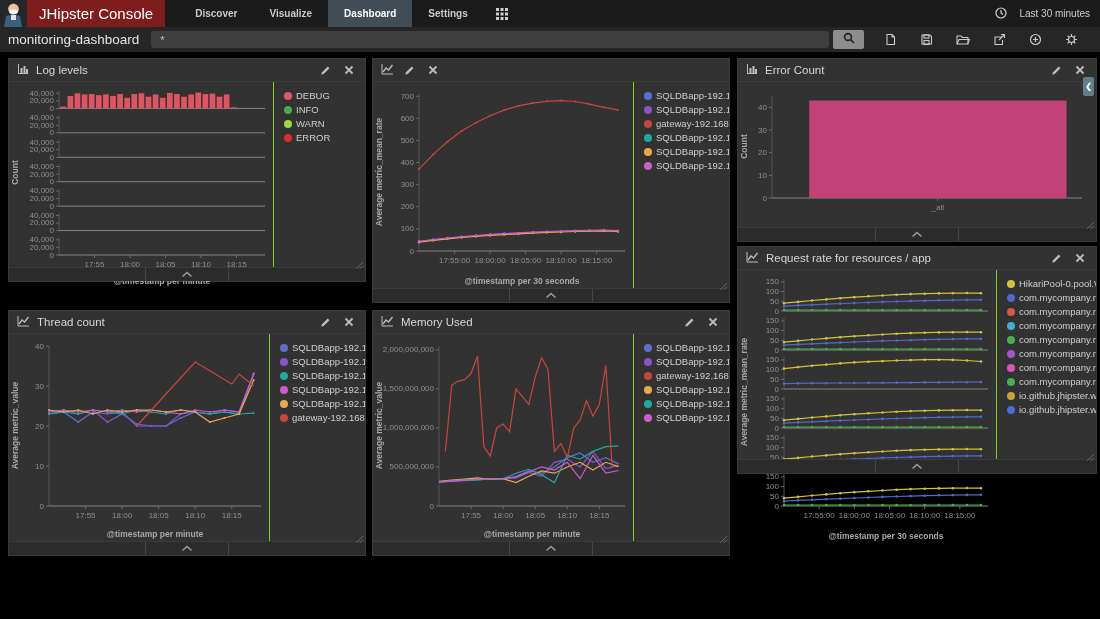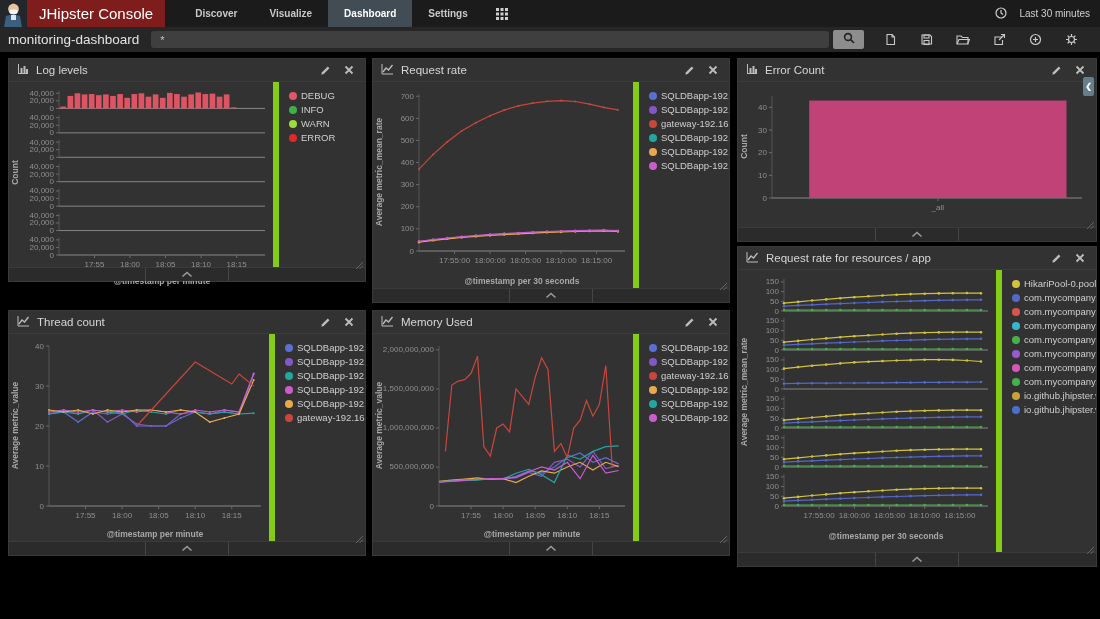--- a/index.html
+++ b/index.html
@@ -22,28 +22,28 @@
   .dash-title { color:#e3e3e3; font-size:13.5px; margin-right:12px; white-space:nowrap; }
   .query-input { flex:1; height:17px; background:#3f3f3f; border:none; border-radius:3px; color:#c5c5c5; font-size:11px; padding:0 9px; outline:none; font-family:"Liberation Sans",sans-serif; }
   .search-btn { width:31px; height:19px; background:#8d8d8d; border:none; border-radius:2px; margin-left:4px; display:flex; align-items:center; justify-content:center; cursor:pointer; }
   .tool-icons { display:flex; gap:23px; margin:0 14px 0 20px; }
   .tool-icon { background:none; border:none; cursor:pointer; display:flex; align-items:center; }
   
   .panel { position:absolute; background:#323232; border:1px solid #3a3a3a; }
   .p-log    { left:8px;   top:58px;  width:358px; height:224px; }
   .p-req    { left:372px; top:58px;  width:358px; height:245px; }
   .p-err    { left:737px; top:58px;  width:360px; height:184px; }
-  .p-res    { left:737px; top:246px; width:360px; height:321px; }
+  .p-res    { left:737px; top:246px; width:360px; height:228px; }
   .p-thread { left:8px;   top:310px; width:358px; height:246px; }
   .p-mem    { left:372px; top:310px; width:358px; height:246px; }
   .panel-header { position:absolute; left:0; top:0; right:0; height:23px; display:flex; align-items:center; gap:7px; padding:0 8px; border-bottom:1px solid rgba(255,255,255,.05); cursor:move; }
   .panel-title { color:#d6d6d6; font-size:11.5px; flex:1; white-space:nowrap; overflow:hidden; }
   .panel-btn { background:none; border:none; cursor:pointer; padding:0 3px; display:flex; align-items:center; }
   .chart-box { position:absolute; left:0; top:23px; bottom:14px; }
-  .legend-box { position:absolute; top:23px; right:0; bottom:14px; border-left:6px solid #84cc16; padding:8px 3px 3px 10px; overflow:hidden; }
+  .legend-box { position:absolute; top:23px; right:0; bottom:14px; border-left:1px solid #84cc16; padding:8px 3px 3px 10px; overflow:hidden; }
   .legend-toggle { position:absolute; width:11px; height:19px; background:#657e8c; color:#fff; font-size:8px; font-weight:bold;
     display:flex; align-items:center; justify-content:center; border-radius:2px; cursor:pointer; }
   .legend-toggle.lt-right { right:2px; top:18px; position:absolute; }
   .legend-item { display:flex; align-items:center; gap:4px; margin-bottom:3px; cursor:pointer; }
   .legend-item .dot { width:8px; height:8px; border-radius:50%; flex:none; }
   .legend-item .lbl { color:#cfcfcf; font-size:9.5px; white-space:nowrap; }
   .panel-footer { position:absolute; left:0; right:0; bottom:0; height:14px; background:#2b2b2b; border-top:1px solid #3b3b3b; display:flex; justify-content:center; }
   .collapse-tab { width:84px; height:13px; border-left:1px solid #464646; border-right:1px solid #464646; display:flex; align-items:center; justify-content:center; cursor:pointer; }
   .resize-handle { position:absolute; right:1px; bottom:15px; width:10px; height:10px; cursor:nwse-resize; opacity:.6; }
   svg text { font-family:"Liberation Sans",sans-serif; }
@@ -295,21 +295,20 @@
           <path d="M9 2 L2 9 M9 5.5 L5.5 9 M9 9 L9 9"></path>
         </svg>
     </div>
   </div>
     <div class="panel p-req">
     <div class="panel-header">
       <span class="p-icon"><svg width="13" height="12" viewBox="0 0 13 12" fill="none" stroke="#bdbdbd" stroke-width="1.3">
             <path d="M1 1 V11 H12" stroke-width="1"></path>
             <path d="M2 9 L5 5 L7.5 7 L11.5 2"></path>
           </svg></span>
-      <span class="panel-title">Request rate</span>
       <button class="panel-btn">
         <svg width="11" height="11" viewBox="0 0 12 12">
             <path d="M1.5 10.5 L2.2 8 L8.5 1.7 L10.3 3.5 L4 9.8 Z" fill="#bdbdbd"></path>
           </svg>
       </button>
       <button class="panel-btn">
         <svg width="10" height="10" viewBox="0 0 10 10" stroke="#bdbdbd" stroke-width="1.8">
             <path d="M1.5 1.5 L8.5 8.5 M8.5 1.5 L1.5 8.5"></path>
           </svg>
       </button>

